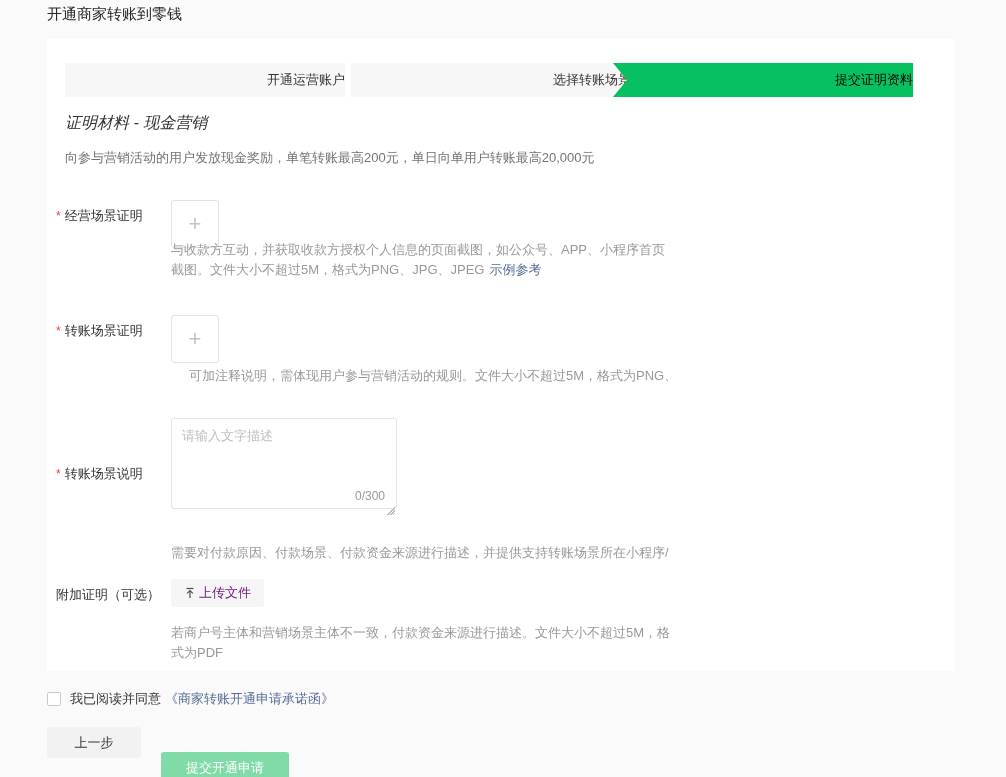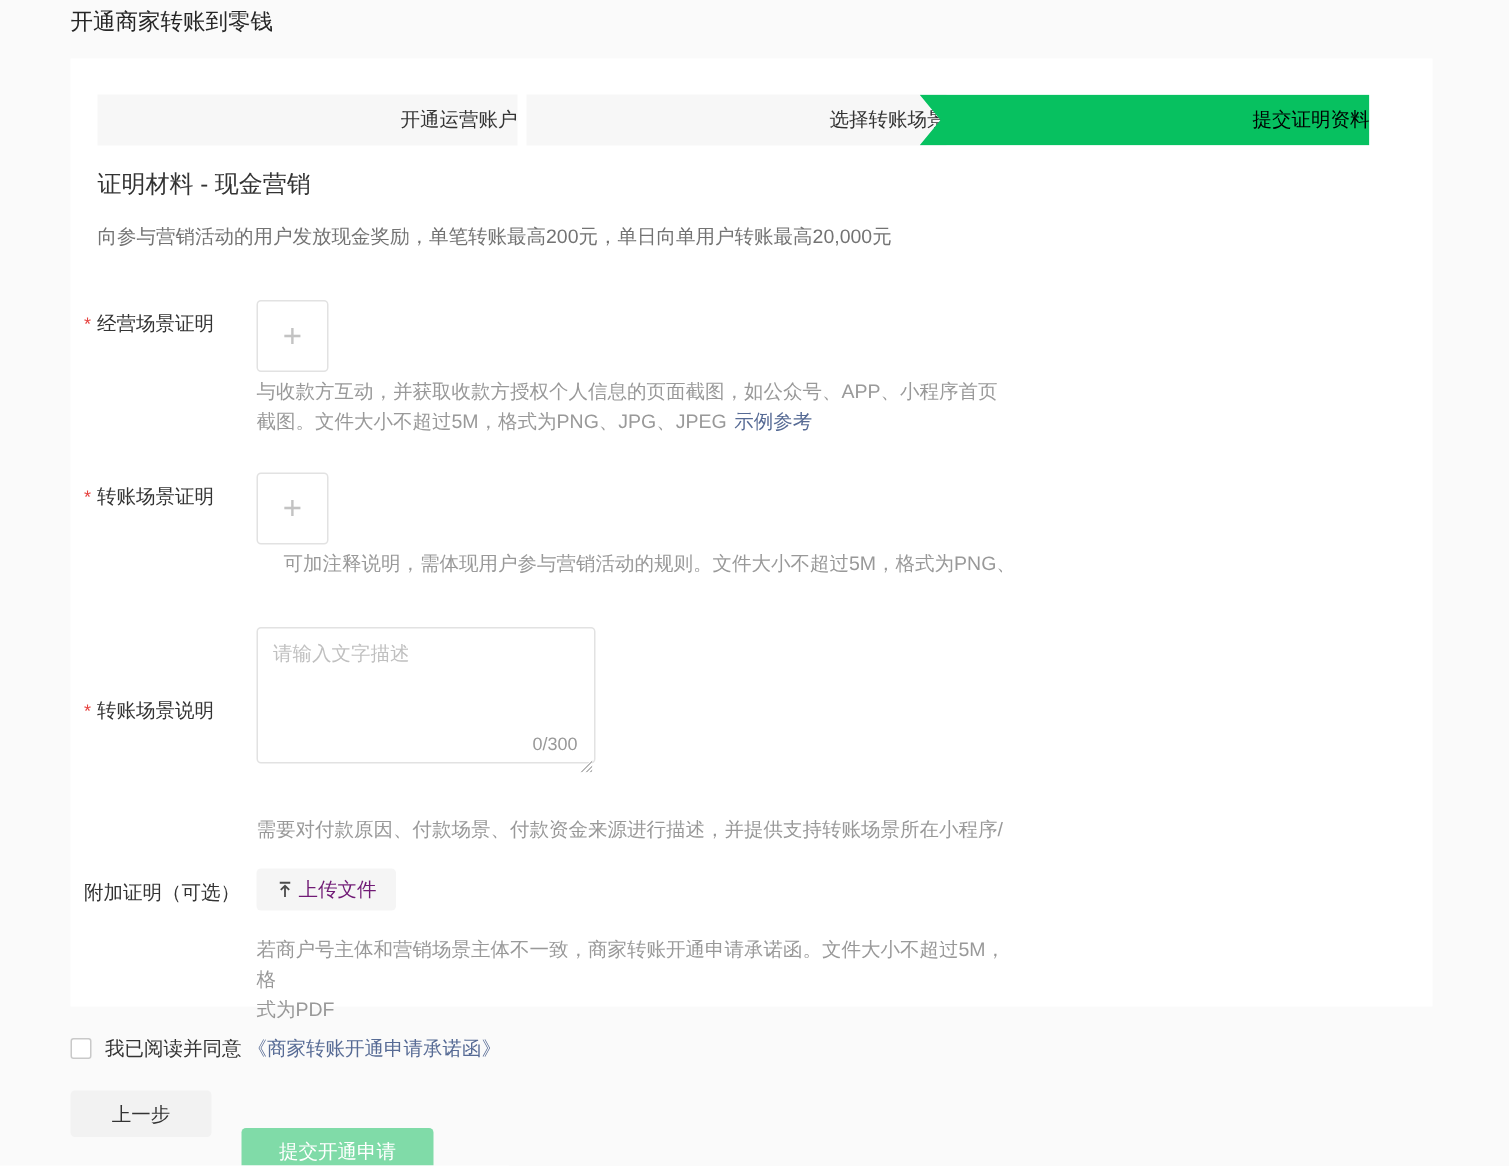--- a/index.html
+++ b/index.html
@@ -20,36 +20,36 @@
   .steps { position:absolute; left:18px; top:24px; width:872px; height:34px; }
   .step { position:absolute; top:0; height:34px; line-height:34px; text-align:right;
           background:#f7f7f7; color:#333; font-size:13px; }
   .step.s1 { left:0; width:280px; }
   .step.s2 { left:286px; width:280px; }
   .step-tip { position:absolute; left:566px; top:0; width:12px; height:34px; background:#f7f7f7;
               clip-path:polygon(0 0, 100% 50%, 0 100%); }
   .step.s3 { left:548px; width:300px; background:#07c160; color:#000000;
              clip-path:polygon(14px 50%, 0 0, 100% 0, 100% 100%, 0 100%); }
 
-  .heading { position:absolute; left:18px; top:74px; font-size:16px; color:#333; }
+  .heading { position:absolute; left:18px; top:74px; font-size:16px; color:#333;font-style:italic; }
   .desc { position:absolute; left:18px; top:110px; font-size:13px; color:#737373; }
 
   .field-label { position:absolute; left:9px; width:150px; font-size:13px; color:#333; }
   .req { color:#e64340; margin-right:4px; font-size:12px; }
 
   .upload-box { position:absolute; left:124px; width:48px; height:48px; background:#fff;
                 border:1px solid #e2e2e2; border-radius:3px; cursor:pointer;
                 display:flex; align-items:center; justify-content:center; }
   .plus { font-size:22px; font-weight:300; color:#c3c3c3; line-height:1; }
 
   .help { position:absolute; left:124px; width:505px; font-size:13px; color:#999; line-height:20px; }
   .link { color:#576b95; text-decoration:none; cursor:pointer; }
   .help .link { margin-left:5px; }
 
-  .r1-label { top:168px; } .r1-box { top:161px; } .r1-help { top:212px; }
+  .r1-label { top:168px; } .r1-box { top:161px; } .r1-help { top:201px; }
   .r2-label { top:283px; } .r2-box { top:276px; } .r2-help { top:327px;margin-left:18px; }
   .r3-label { top:386px;margin-top:40px; }
   .ta-wrap { position:absolute; left:124px; top:379px; width:226px; height:99px; }
   .ta-wrap textarea { width:226px; height:91px; border:1px solid #e2e2e2; border-radius:3px;
                       padding:8px 10px; font-size:13px; color:#333; resize:none;
                       font-family:"Liberation Sans","DejaVu Sans",sans-serif; outline:none; }
   .ta-wrap textarea::placeholder { color:#c0c0c0; }
   .counter { position:absolute; right:12px; bottom:14px; font-size:12px; color:#999; }
   .grip { position:absolute; right:2px; bottom:2px; width:9px; height:9px;
           clip-path:polygon(100% 0, 100% 100%, 0 100%);
@@ -141,21 +141,21 @@
       <span class="upload-icon">
         <svg viewBox="0 0 12 12" width="12" height="12" fill="none" stroke="#4a4a4a" stroke-width="1.2">
           <path d="M2.5 1.5h7"></path>
             <path d="M6 4v7"></path>
             <path d="M3.2 6.3L6 3.5l2.8 2.8"></path>
         </svg>
       </span>
       <span>上传文件</span>
     </button>
     <div class="help r4-help">
-      <div>若商户号主体和营销场景主体不一致，商家转账开通申请承诺函。文件大小不超过5M，格</div>
+      <div>若商户号主体和营销场景主体不一致，付款资金来源进行描述。文件大小不超过5M，格</div>
       <div>式为PDF</div>
     </div>
 
   </div>
 
   <div class="agree">
     <span class="cb"></span>
     <span class="agree-text">我已阅读并同意</span>
     <a class="link">《商家转账开通申请承诺函》</a>
   </div>

